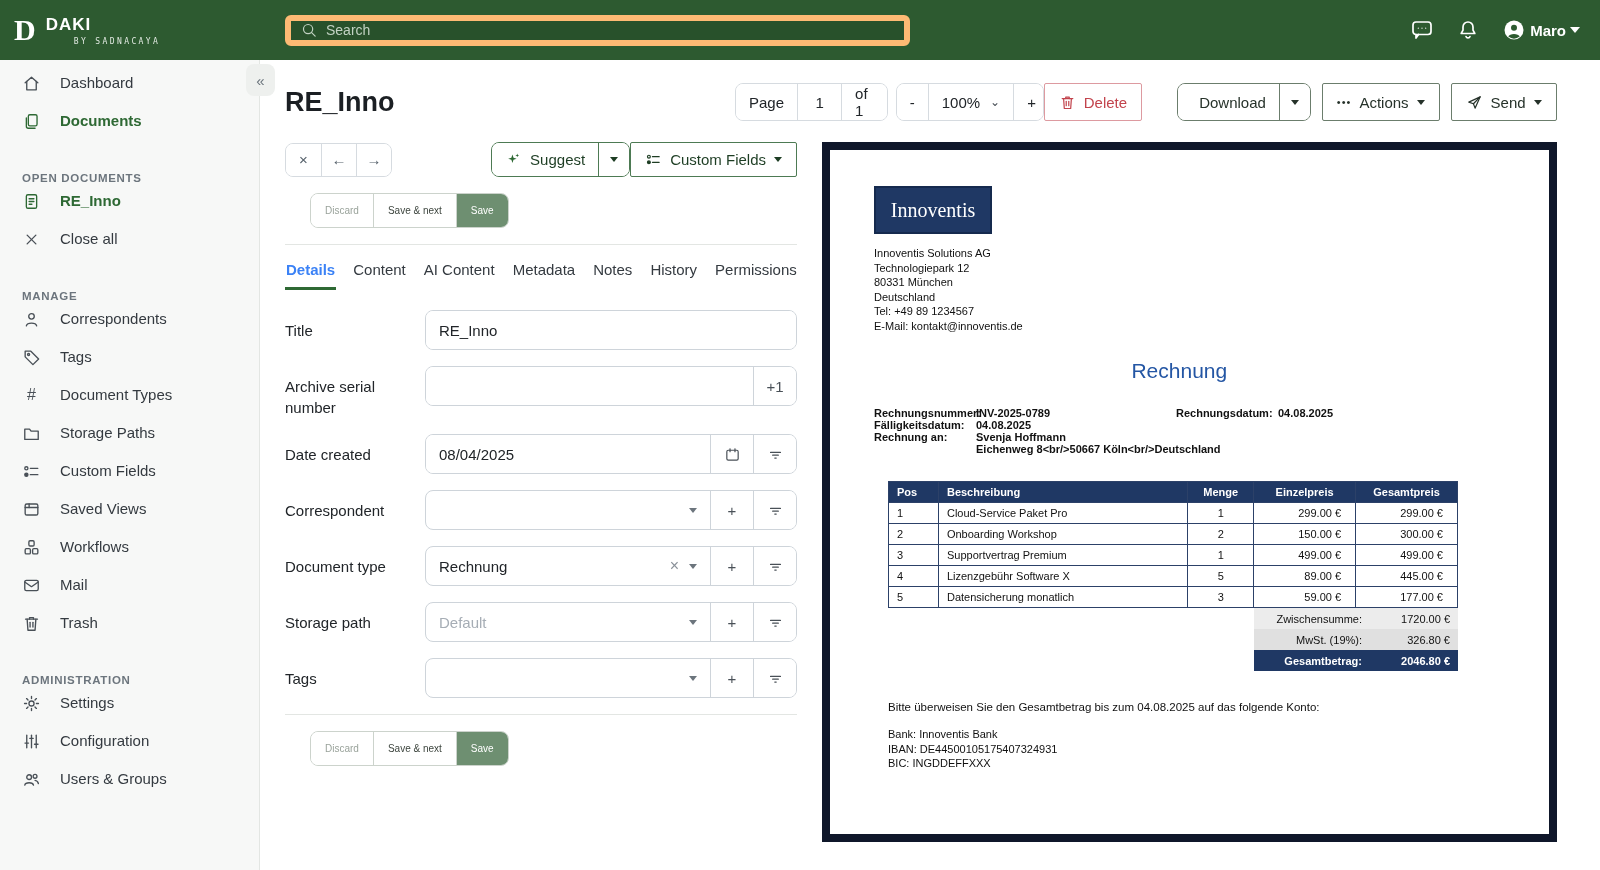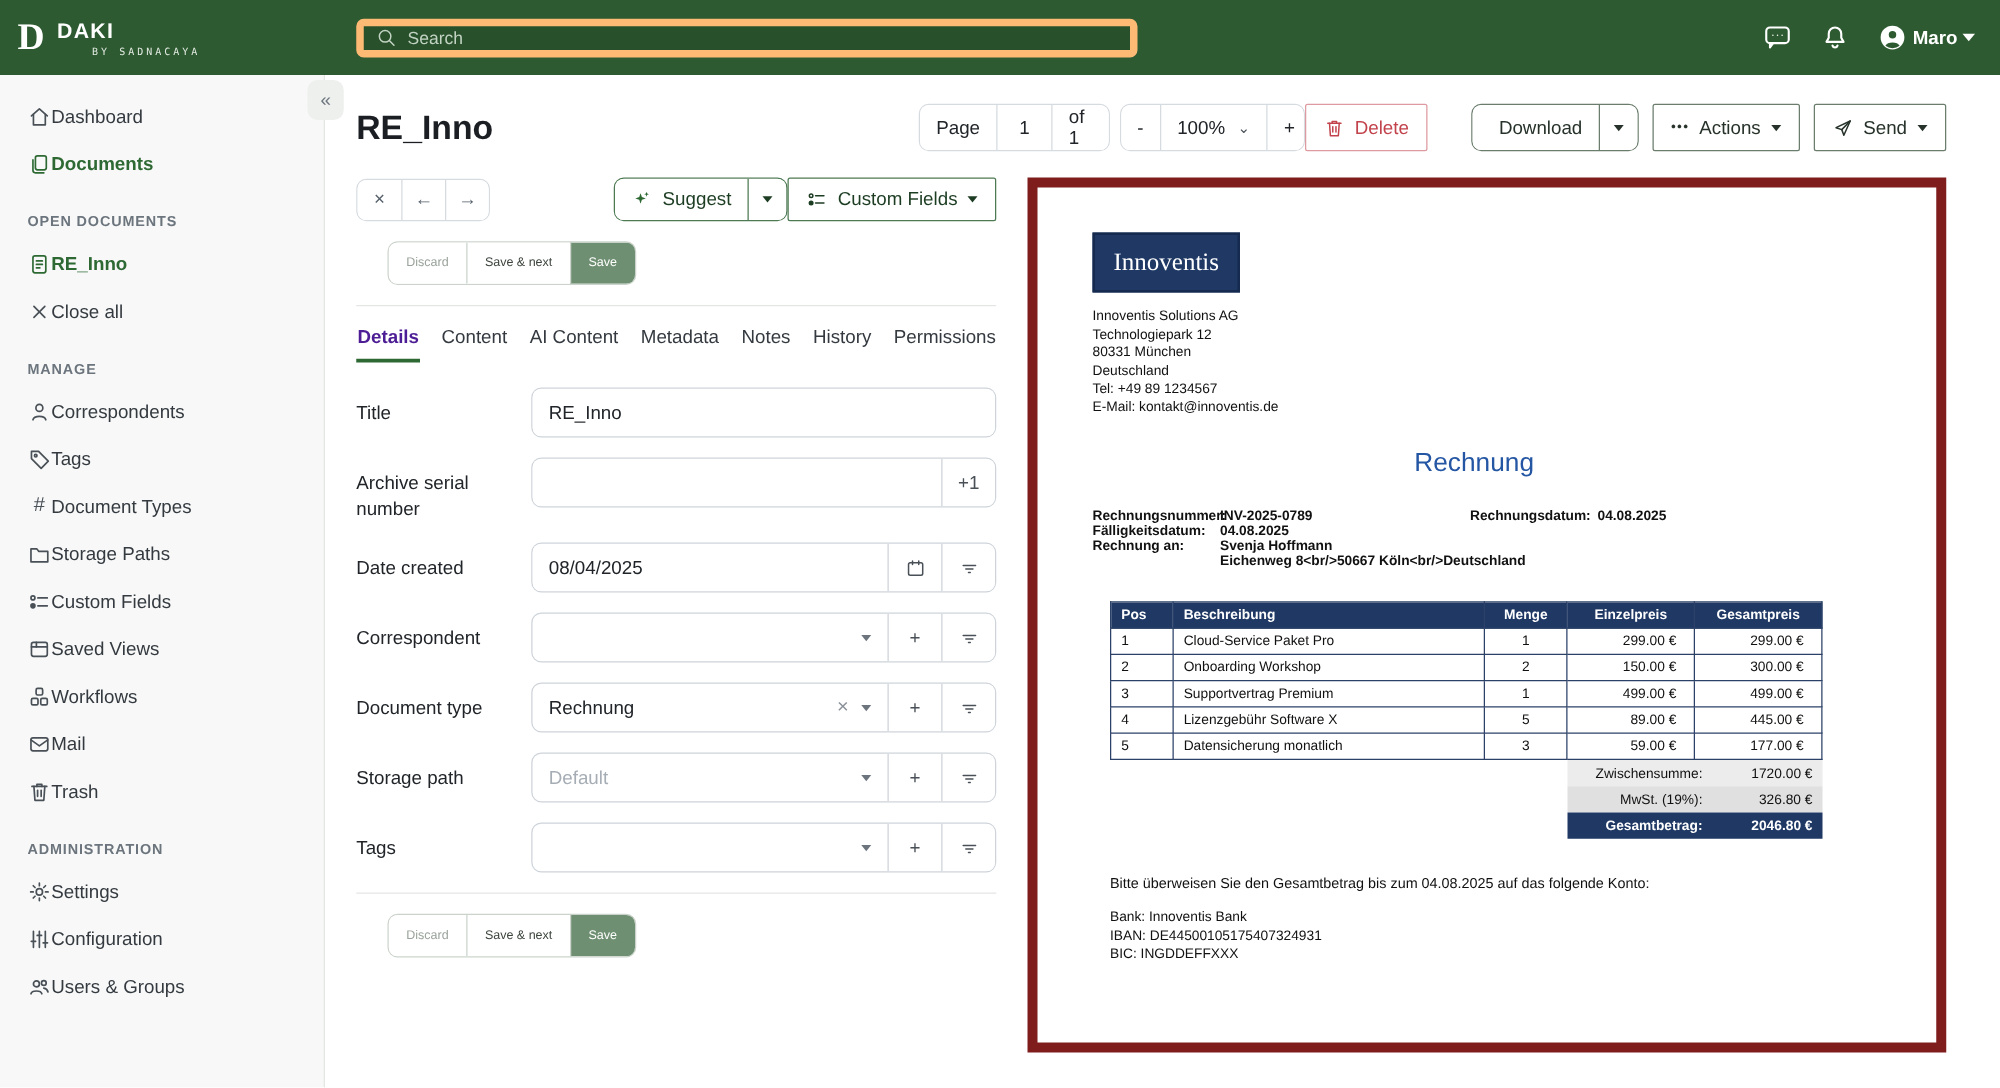--- a/index.html
+++ b/index.html
@@ -18,21 +18,21 @@
   .search-wrap input::placeholder { color:#c2d2c3; }
   .header-right { margin-left:auto; display:flex; align-items:center; gap:22px; padding-right:20px; }
   .h-icon { width:24px; height:24px; color:#fff; cursor:pointer; }
   .user-chip { display:flex; align-items:center; gap:4px; cursor:pointer; }
   .user-name { font-size:15px; font-weight:700; }
   .caret { display:inline-block; width:0; height:0; border-left:5px solid transparent; border-right:5px solid transparent; border-top:6px solid currentColor; }
 
   
   .shell { display:flex; height:810px; }
   .sidebar { width:260px; flex:none; background:#f7f8f7; border-right:1px solid #e3e6e3; padding-top:14px; overflow:hidden; }
-  .s-item { display:flex; align-items:center; gap:0; height:38px; padding-left:22px; font-size:15px; color:#343a40; cursor:pointer; }
+  .s-item { display:flex; align-items:flex-start; gap:19px; height:38px; padding-left:22px; font-size:15px; color:#343a40; cursor:pointer; }
   .s-item svg { width:19px; height:19px; color:#495057; flex:none; }
   .s-item.active { color:#2e6934; font-weight:700; }
   .s-item.active svg { color:#2e6934; }
   .s-title { font-size:11.5px; font-weight:700; letter-spacing:.7px; color:#6c757d; padding:22px 0 8px 22px; }
   .s-hash { width:19px; text-align:center; font-size:16px; font-weight:400; color:#495057; }
 
   
   .main { flex:1; position:relative; padding:0 60px 0 25px; }
   .collapse-btn { position:absolute; left:-14px; top:4px; width:29px; height:32px; background:#eef0ee; border:none; border-radius:8px; color:#6c757d; font-size:15px; cursor:pointer; }
 
@@ -74,39 +74,39 @@
   .save-group .sbtn { display:flex; align-items:center; padding:0 14px; font-size:10px; background:#fff; cursor:pointer; border:none; }
   .save-group .sbtn + .sbtn { border-left:1px solid #ccd3cc; }
   .sbtn.discard { color:#9aa39b; }
   .sbtn.savenext { color:#3c443d; }
   .sbtn.save { background:#6e8f71; color:#fff; }
 
   .form-divider { border:none; border-top:1px solid #e3e6e3; margin-top:16px; }
 
   .tabs { display:flex; gap:16px; margin-top:4px; }
   .tab { font-size:15px; color:#343a40; padding:12px 1px 9px; cursor:pointer; border-bottom:3px solid transparent; white-space:nowrap; }
-  .tab.active { color:#4c1d95; font-weight:700; border-bottom-color:#2e6934; }
+  .tab.active { color:#3b82f6; font-weight:700; border-bottom-color:#2e6934; }
 
   .fields { margin-top:20px; }
   .field-row { display:flex; margin-bottom:16px; }
   .field-label { width:140px; flex:none; font-size:15px; color:#212529; padding-top:10px; line-height:1.4; }
   .input-group { flex:1; display:flex; align-items:stretch; border:1px solid #ced4da; border-radius:8px; background:#fff; height:40px; overflow:hidden; }
   .input-group input { border:none; outline:none; flex:1; padding:0 13px; font-size:15px; color:#212529; font-family:"Liberation Sans",sans-serif; min-width:0; }
   .input-group input::placeholder { color:#a6adb5; }
   .sel-display { flex:1; display:flex; align-items:center; padding:0 13px; font-size:15px; color:#212529; gap:10px; }
   .sel-display .grow { flex:1; }
   .sel-x { color:#8a9199; font-size:16px; cursor:pointer; }
   .sel-caret { width:0; height:0; border-left:4.5px solid transparent; border-right:4.5px solid transparent; border-top:5.5px solid #6c757d; cursor:pointer; }
   .addon { width:43px; flex:none; display:flex; align-items:center; justify-content:center; border-left:1px solid #ced4da; color:#495057; font-size:15px; cursor:pointer; background:#fff; }
   .addon svg { width:17px; height:17px; }
   .form-footer { border-top:1px solid #e3e6e3; margin-top:2px; padding-top:16px; }
   .form-footer .save-row { margin-top:0; }
 
   
-  .preview-frame { border:8px solid #7f1d1d; background:#fff; height:700px; overflow:hidden; }
+  .preview-frame { border:8px solid #0f172a; background:#fff; height:700px; overflow:hidden; }
   .invoice { padding:36px 64px 0 44px; font-size:11px; color:#111; }
   .inv-logo { width:118px; height:48px; background:#1f3864; border:2px solid #152a4e; display:flex; align-items:center; justify-content:center; }
   .inv-logo span { font-family:"Liberation Serif",serif; font-size:20px; color:#fff; }
   .inv-sender { margin-top:12px; line-height:14.5px; font-size:11px; }
   .inv-title { text-align:center; font-size:21px; color:#2456a4; margin:26px 0 24px; }
   .inv-meta { display:grid; grid-template-columns:102px 200px 102px 1fr; row-gap:0; font-size:11px;font-weight:bold; }
   .inv-table { border-collapse:collapse; width:570px; margin:26px 0 0 14px; font-size:11px; }
   .inv-table th, .inv-table td { border:1px solid #2c4168; padding:4px 8px; height:21px; }
   .inv-table th { background:#1f3864; color:#fff; font-weight:700; text-align:left; }
   .inv-table th.c, .inv-table td.c { text-align:center; }

